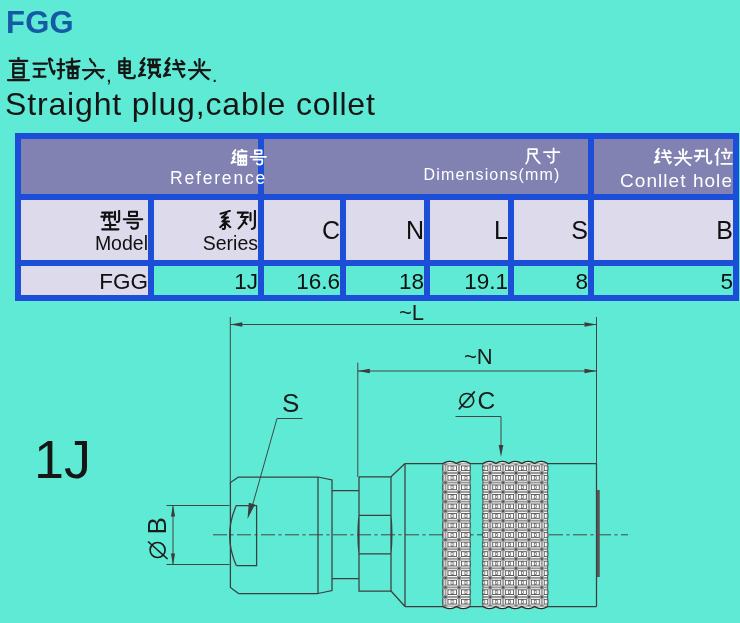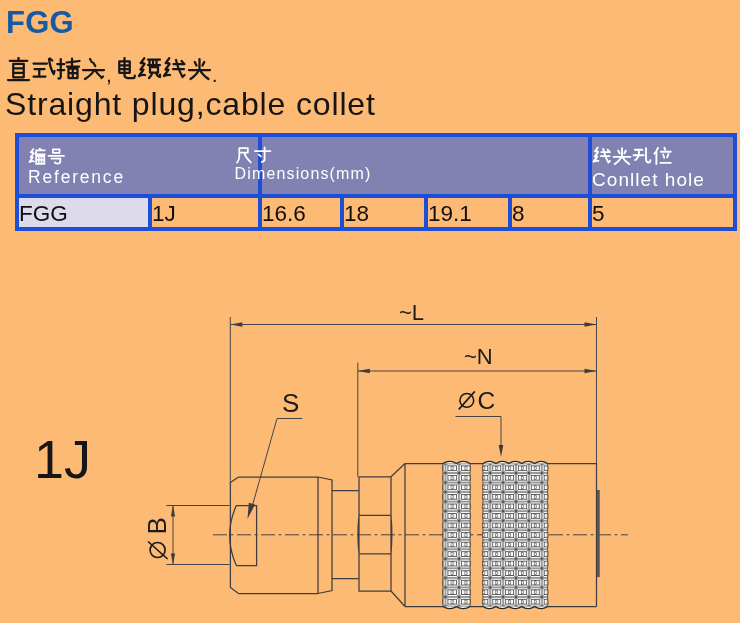--- a/index.html
+++ b/index.html
@@ -1,20 +1,20 @@
 <!DOCTYPE html>
 <html><head><meta charset="utf-8"><style>
 html,body{margin:0;padding:0}
-#page{position:relative;width:740px;height:623px;background:#fdba74;font-family:"Liberation Sans",sans-serif;overflow:hidden}
+#page{position:relative;width:740px;height:623px;background:#5eead4;font-family:"Liberation Sans",sans-serif;overflow:hidden}
 .abs{position:absolute}
 svg.cn{display:inline-block}
 .cn use{stroke:currentColor;fill:none;stroke-linecap:round;stroke-linejoin:round;stroke-width:9.5}
 #cnline .cn use{stroke-width:9}
 table{border-collapse:collapse;table-layout:fixed}
-td{border:4px solid #1d4ed8;text-align:left;vertical-align:middle;padding:0;font-size:17px;color:#101010}
+td{border:6px solid #1d4ed8;text-align:right;vertical-align:middle;padding:0;font-size:17px;color:#101010}
 .r3 td{font-size:22.5px;padding-top:3px}
 .hd{background:#8182b2;color:#fff}
 .hd .cn{vertical-align:-4px}
 .r2 .cn{vertical-align:-5px}
 .lt{background:#dcdaeb}
 .ln{stroke:#3e3e3e;stroke-width:1.25}
 .th{stroke:#454545;stroke-width:1.0;fill:none}
 text{fill:#1b1b1b}
 </style></head>
 <body>
@@ -129,20 +129,37 @@
                 <use href="#g_xian"></use>
               </svg><svg class="cn" width="20" height="20" viewBox="0 0 100 100" style="vertical-align:-3px">
                 <use href="#g_jia"></use>
               </svg><svg class="cn" width="20" height="20" viewBox="0 0 100 100" style="vertical-align:-3px">
                 <use href="#g_kong"></use>
               </svg><svg class="cn" width="20" height="20" viewBox="0 0 100 100" style="vertical-align:-3px">
                 <use href="#g_wei"></use>
               </svg><br><span style="letter-spacing:1.05px">Conllet hole</span></div>
           </td>
 </tr>
+<tr style="height:66px" class="r2">
+ <td class="lt" style="font-size:19.5px"><div style="transform:translateX(-4px)"><svg class="cn" width="22" height="22" viewBox="0 0 100 100" style="vertical-align:-9px">
+                <use href="#g_xing"></use>
+              </svg><svg class="cn" width="22" height="22" viewBox="0 0 100 100" style="vertical-align:-9px">
+                <use href="#g_hao"></use>
+              </svg></div>Model</td>
+ <td class="lt" style="font-size:19.5px"><svg class="cn" width="22" height="22" viewBox="0 0 100 100" style="vertical-align:-9px">
+              <use href="#g_xi"></use>
+            </svg><svg class="cn" width="22" height="22" viewBox="0 0 100 100" style="vertical-align:-9px">
+              <use href="#g_lie"></use>
+            </svg><br>Series</td>
+ <td class="lt" style="font-size:25px">C</td>
+ <td class="lt" style="font-size:25px">N</td>
+ <td class="lt" style="font-size:25px">L</td>
+ <td class="lt" style="font-size:25px">S</td>
+ <td class="lt" style="font-size:25px">B</td>
+</tr>
 <tr style="height:31px" class="r3">
  <td class="lt">FGG</td>
           <td>1J</td>
           <td>16.6</td>
           <td>18</td>
           <td>19.1</td>
           <td>8</td>
           <td>5</td>
 </tr>
 </tbody>

